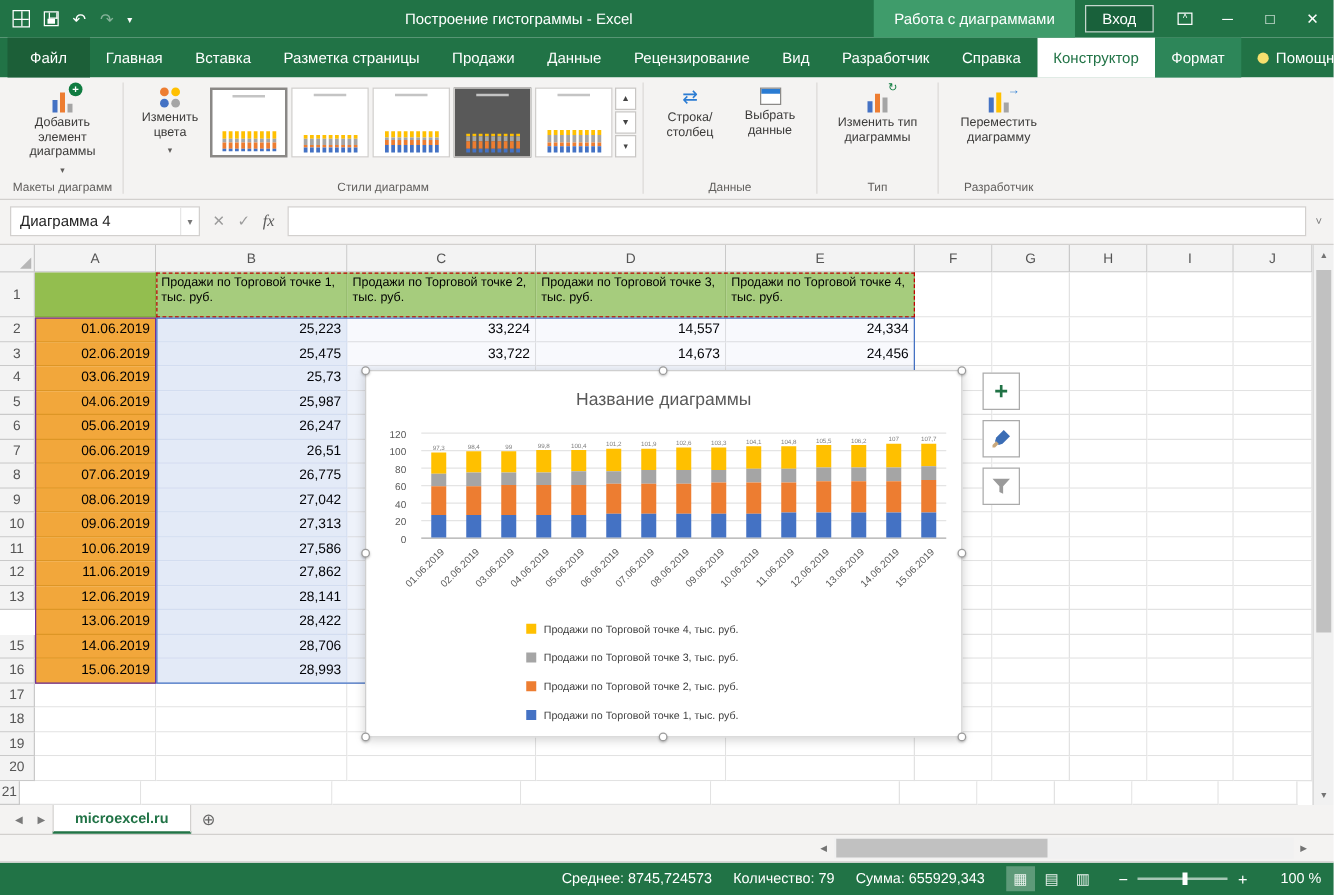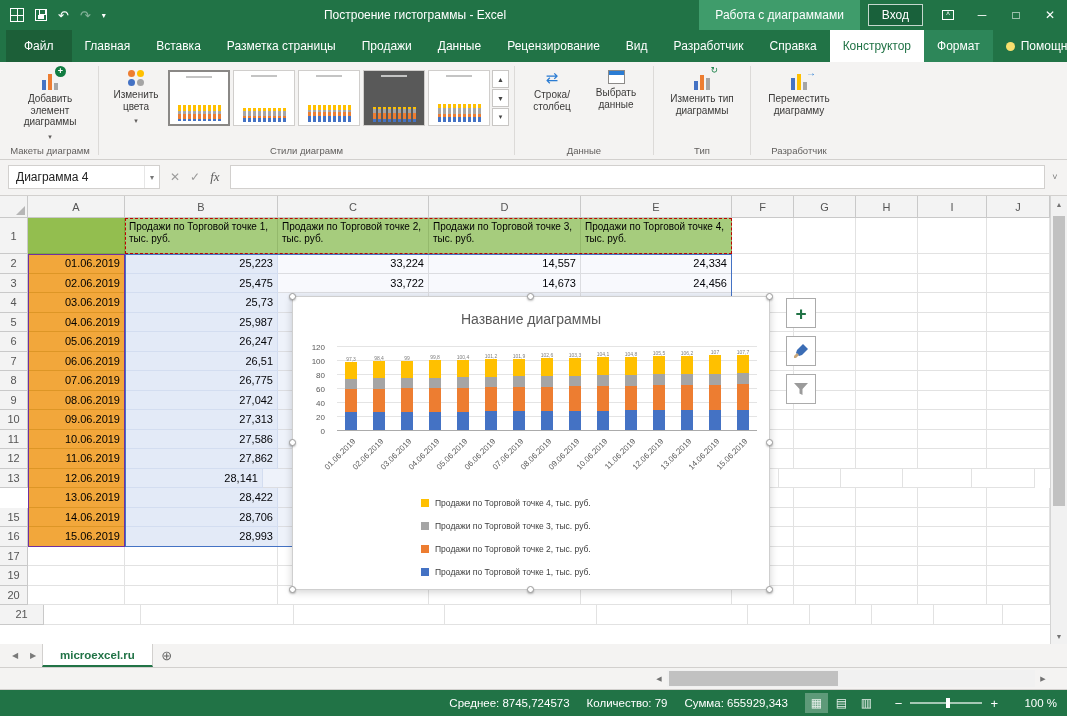--- a/index.html
+++ b/index.html
@@ -753,21 +753,21 @@
             <div class="gc cell inrange" style="width: 151px;"></div>
             <div class="gc cell" style="width: 62px;"></div>
             <div class="gc cell" style="width: 62px;"></div>
             <div class="gc cell" style="width: 62px;"></div>
             <div class="gc cell" style="width: 69px;"></div>
             <div class="gc cell" style="width: 63px;"></div>
           </div>
           <div class="grow">
             <div class="gc rowhead" style="width: 28px;">13</div>
             <div class="gc cell datec" style="width: 97px;">12.06.2019</div>
-            <div class="gc cell bval" style="width: 138px;">28,141</div>
+            <div class="gc cell bval" style="width: 153px;">28,141</div>
             <div class="gc cell inrange" style="width: 151px;"></div>
             <div class="gc cell inrange" style="width: 152px;"></div>
             <div class="gc cell inrange" style="width: 151px;"></div>
             <div class="gc cell" style="width: 62px;"></div>
             <div class="gc cell" style="width: 62px;"></div>
             <div class="gc cell" style="width: 62px;"></div>
             <div class="gc cell" style="width: 69px;"></div>
             <div class="gc cell" style="width: 63px;"></div>
           </div>
           <div class="grow">
@@ -816,20 +816,33 @@
             <div class="gc cell" style="width: 151px;"></div>
             <div class="gc cell" style="width: 152px;"></div>
             <div class="gc cell" style="width: 151px;"></div>
             <div class="gc cell" style="width: 62px;"></div>
             <div class="gc cell" style="width: 62px;"></div>
             <div class="gc cell" style="width: 62px;"></div>
             <div class="gc cell" style="width: 69px;"></div>
             <div class="gc cell" style="width: 63px;"></div>
           </div>
           <div class="grow">
+            <div class="gc rowhead" style="width: 28px;">18</div>
+            <div class="gc cell" style="width: 97px;"></div>
+            <div class="gc cell" style="width: 153px;"></div>
+            <div class="gc cell" style="width: 151px;"></div>
+            <div class="gc cell" style="width: 152px;"></div>
+            <div class="gc cell" style="width: 151px;"></div>
+            <div class="gc cell" style="width: 62px;"></div>
+            <div class="gc cell" style="width: 62px;"></div>
+            <div class="gc cell" style="width: 62px;"></div>
+            <div class="gc cell" style="width: 69px;"></div>
+            <div class="gc cell" style="width: 63px;"></div>
+          </div>
+          <div class="grow">
             <div class="gc rowhead" style="width: 28px;">19</div>
             <div class="gc cell" style="width: 97px;"></div>
             <div class="gc cell" style="width: 153px;"></div>
             <div class="gc cell" style="width: 151px;"></div>
             <div class="gc cell" style="width: 152px;"></div>
             <div class="gc cell" style="width: 151px;"></div>
             <div class="gc cell" style="width: 62px;"></div>
             <div class="gc cell" style="width: 62px;"></div>
             <div class="gc cell" style="width: 62px;"></div>
             <div class="gc cell" style="width: 69px;"></div>
@@ -842,21 +855,21 @@
             <div class="gc cell" style="width: 151px;"></div>
             <div class="gc cell" style="width: 152px;"></div>
             <div class="gc cell" style="width: 151px;"></div>
             <div class="gc cell" style="width: 62px;"></div>
             <div class="gc cell" style="width: 62px;"></div>
             <div class="gc cell" style="width: 62px;"></div>
             <div class="gc cell" style="width: 69px;"></div>
             <div class="gc cell" style="width: 63px;"></div>
           </div>
           <div class="grow">
-            <div class="gc rowhead" style="width: 44px;">21</div>
+            <div class="gc rowhead" style="width: 16px;">21</div>
             <div class="gc cell" style="width: 97px;"></div>
             <div class="gc cell" style="width: 153px;"></div>
             <div class="gc cell" style="width: 151px;"></div>
             <div class="gc cell" style="width: 152px;"></div>
             <div class="gc cell" style="width: 151px;"></div>
             <div class="gc cell" style="width: 62px;"></div>
             <div class="gc cell" style="width: 62px;"></div>
             <div class="gc cell" style="width: 62px;"></div>
             <div class="gc cell" style="width: 69px;"></div>
             <div class="gc cell" style="width: 63px;"></div>

